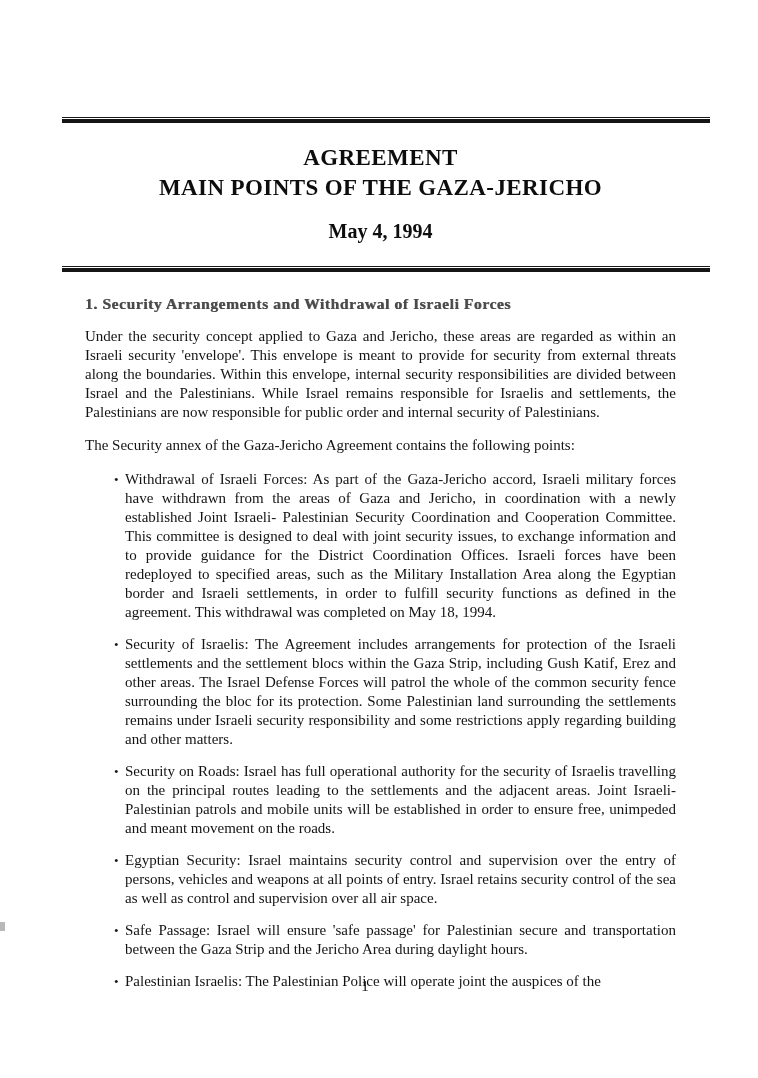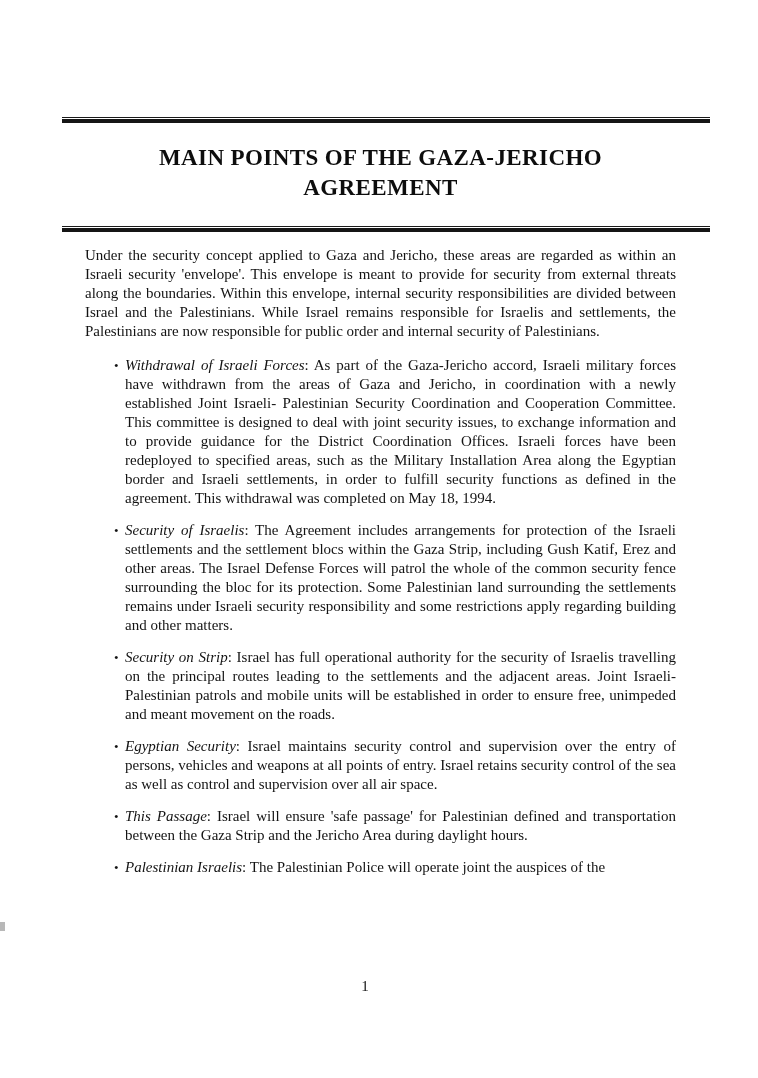--- a/index.html
+++ b/index.html
@@ -70,21 +70,21 @@
     line-height: 19px;
     text-align: justify;
     color: #131313;
   }
   .bullet-item .marker {
     position: absolute;
     left: 29px;
     top: 0;
     font-size: 13px;
   }
-  .bullet-item .lead { font-style: italic; }
+  .bullet-item .lead { }
   .page-number {
     position: absolute;
     left: 0;
     top: 978px;
     width: 730px;
     text-align: center;
     font-size: 15px;
     color: #131313;
   }
   .edge-mark {
@@ -98,56 +98,59 @@
   }
 </style>
 </head>
 <body>
 
 <div class="page">
 
   <div class="rule rule-top"></div>
 
   <div class="title-block">
+    <div>AGREEMENT</div>
     <div>MAIN POINTS OF THE GAZA-JERICHO</div>
-    <div>AGREEMENT</div>
   </div>
 
+  <div class="doc-date">May 4, 1994</div>
 
   <div class="rule rule-bottom"></div>
 
+  <div class="section-heading">1. Security Arrangements and Withdrawal of Israeli Forces</div>
 
   <p class="body-par">Under the security concept applied to Gaza and Jericho, these areas are regarded as within an Israeli security 'envelope'. This envelope is meant to provide for security from external threats along the boundaries. Within this envelope, internal security responsibilities are divided between Israel and the Palestinians. While Israel remains responsible for Israelis and settlements, the Palestinians are now responsible for public order and internal security of Palestinians.</p>
 
+  <p class="body-par">The Security annex of the Gaza-Jericho Agreement contains the following points:</p>
 
   <div class="bullets">
 
     <div class="bullet-item">
       <span class="marker">•</span>
       <span class="lead">Withdrawal of Israeli Forces</span><span class="rest">: As part of the Gaza-Jericho accord, Israeli military forces have withdrawn from the areas of Gaza and Jericho, in coordination with a newly established Joint Israeli- Palestinian Security Coordination and Cooperation Committee.  This committee is designed to deal with joint security issues, to exchange information and to provide guidance for the District Coordination Offices. Israeli forces have been redeployed to specified areas, such as the Military Installation Area along the Egyptian border and Israeli settlements, in order to fulfill security functions as defined in the agreement. This withdrawal was completed on May 18, 1994.</span>
     </div>
 
     <div class="bullet-item">
       <span class="marker">•</span>
       <span class="lead">Security of Israelis</span><span class="rest">: The Agreement includes arrangements for protection of the Israeli settlements and the settlement blocs within the Gaza Strip, including Gush Katif, Erez and other areas. The Israel Defense Forces will patrol the whole of the common security fence surrounding the bloc for its protection. Some Palestinian land surrounding the settlements remains under Israeli security responsibility and some restrictions apply regarding building and other matters.</span>
     </div>
 
     <div class="bullet-item">
       <span class="marker">•</span>
-      <span class="lead">Security on Strip</span><span class="rest">: Israel has full operational authority for the security of Israelis travelling on the principal routes leading to the settlements and the adjacent areas. Joint Israeli-Palestinian patrols and mobile units will be established in order to ensure free, unimpeded and meant movement on the roads.</span>
+      <span class="lead">Security on Roads</span><span class="rest">: Israel has full operational authority for the security of Israelis travelling on the principal routes leading to the settlements and the adjacent areas. Joint Israeli-Palestinian patrols and mobile units will be established in order to ensure free, unimpeded and meant movement on the roads.</span>
     </div>
 
     <div class="bullet-item">
       <span class="marker">•</span>
       <span class="lead">Egyptian Security</span><span class="rest">: Israel maintains security control and supervision over the entry of persons, vehicles and weapons at all points of entry. Israel retains security control of the sea as well as control and supervision over all air space.</span>
     </div>
 
     <div class="bullet-item">
       <span class="marker">•</span>
-      <span class="lead">This Passage</span><span class="rest">: Israel will ensure 'safe passage' for Palestinian defined and transportation between the Gaza Strip and the Jericho Area during daylight hours.</span>
+      <span class="lead">Safe Passage</span><span class="rest">: Israel will ensure 'safe passage' for Palestinian secure and transportation between the Gaza Strip and the Jericho Area during daylight hours.</span>
     </div>
 
     <div class="bullet-item">
       <span class="marker">•</span>
       <span class="lead">Palestinian Israelis</span><span class="rest">: The Palestinian Police will operate joint the auspices of the</span>
     </div>
 
   </div>
 
   <div class="page-number">1</div>

